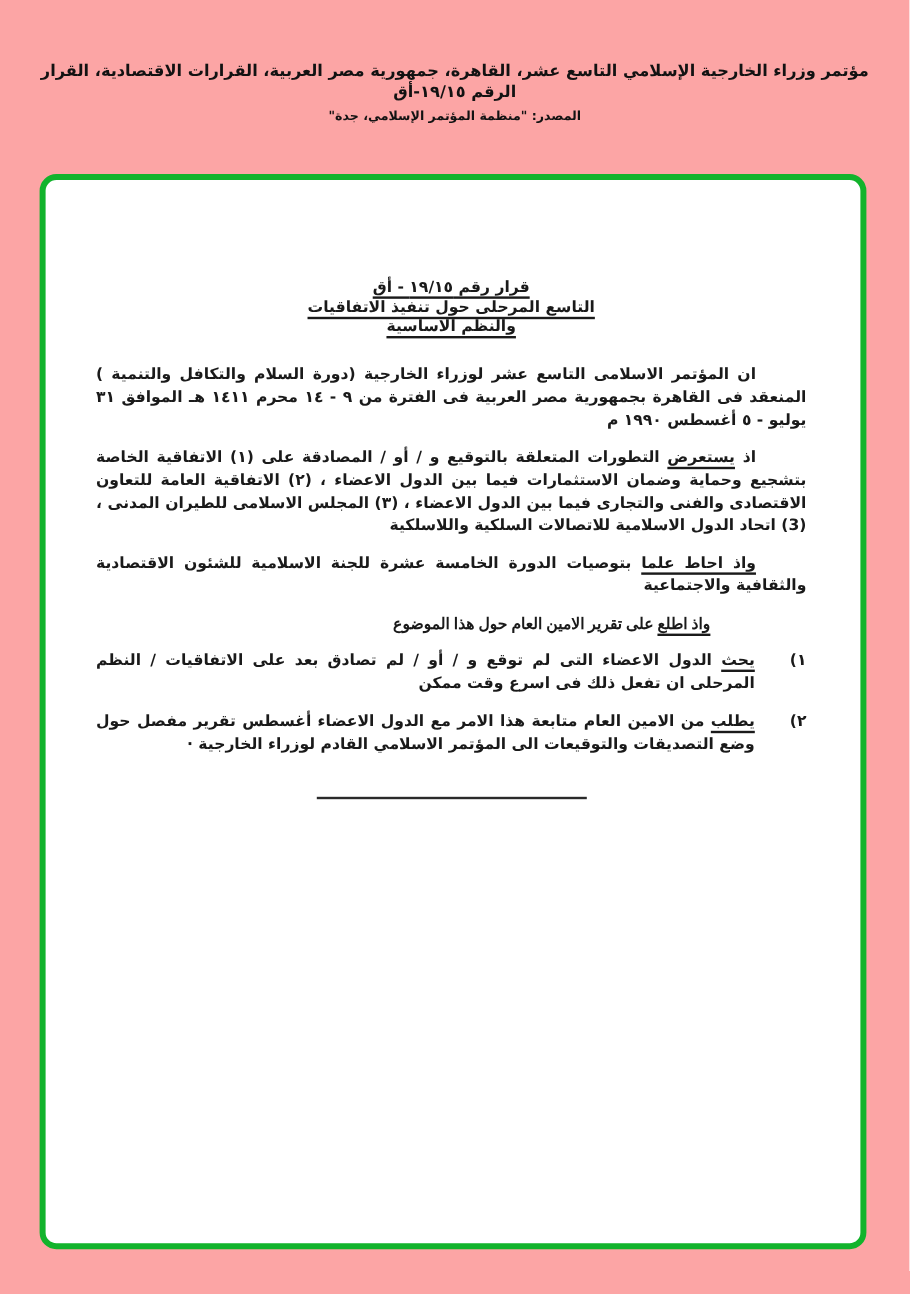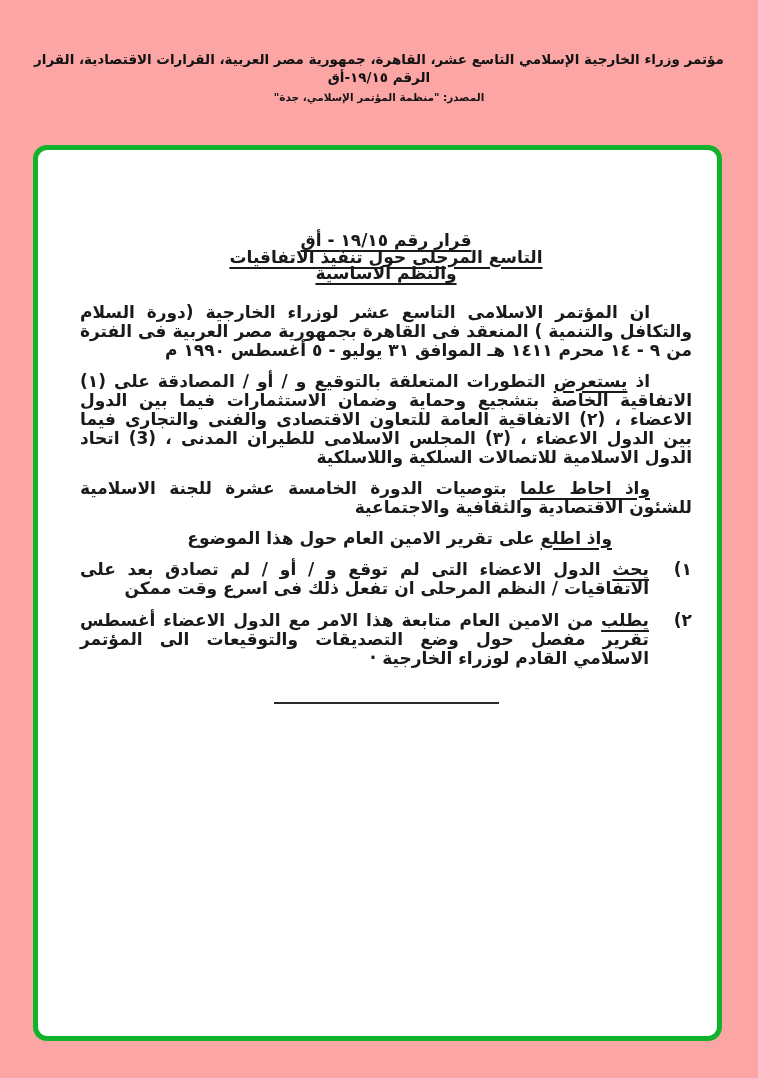--- a/index.html
+++ b/index.html
@@ -50,24 +50,24 @@
     width: 689px;
     height: 896px;
     box-sizing: border-box;
     border: 5px solid #12b32c;
     border-radius: 14px;
     background: #ffffff;
   }
   .content {
     position: absolute;
     top: 82px;
-    right: 25px;
+    right: 45px;
     left: 42px;
     direction: rtl;
-    font-size: 17px;
+    font-size: 13px;
     font-weight: bold;
     line-height: 19px;
     color: #1a1a1a;
   }
   .title {
     text-align: center;
     line-height: 16.5px;
     margin-bottom: 21px;
   }
   .u {
@@ -76,20 +76,21 @@
     text-decoration-thickness: 1.5px;
   }
   .para {
     margin: 0 0 12px 0;
     text-align: justify;
     text-indent: 42px;
   }
   .para.single {
     text-indent: 80px;
     text-align: right;
+    font-family: Liberation Serif, serif;
   }
   .item {
     display: flex;
     gap: 13px;
     margin: 0 0 13px 0;
   }
   .marker {
     flex: 0 0 30px;
     white-space: nowrap;
   }

